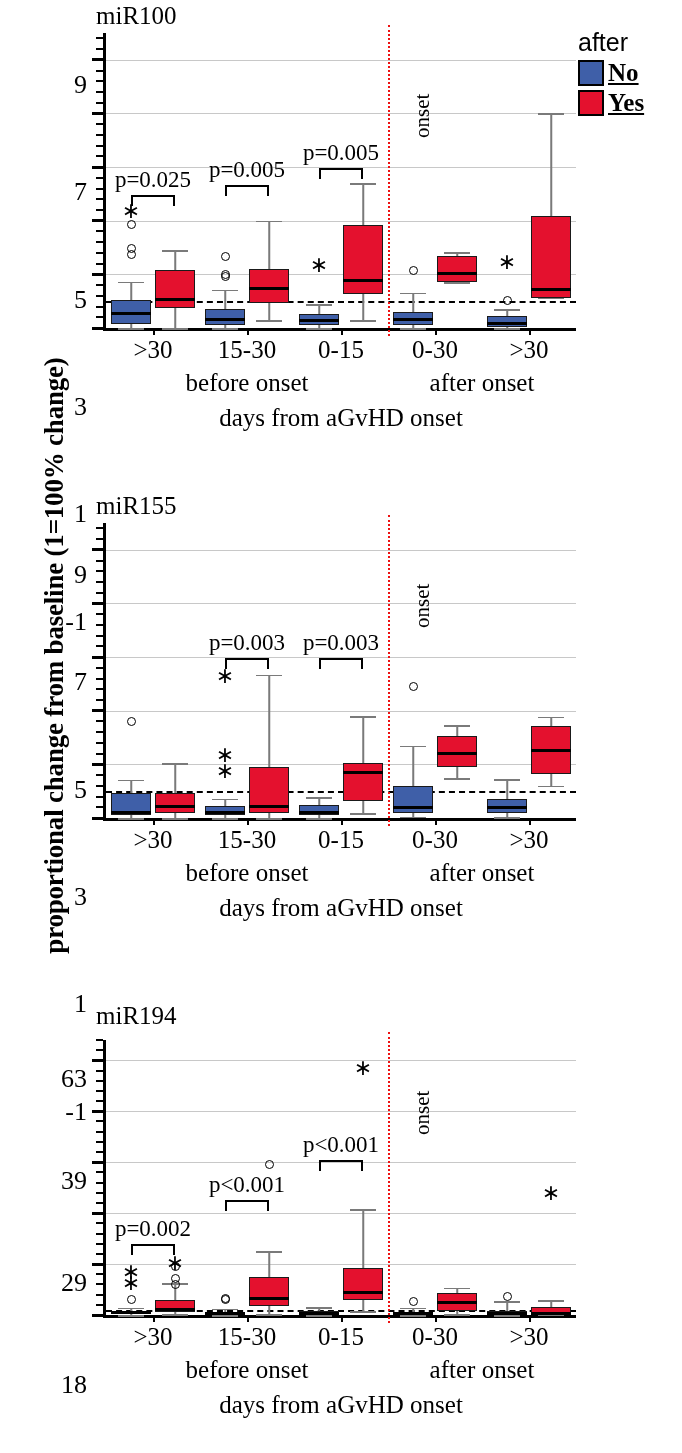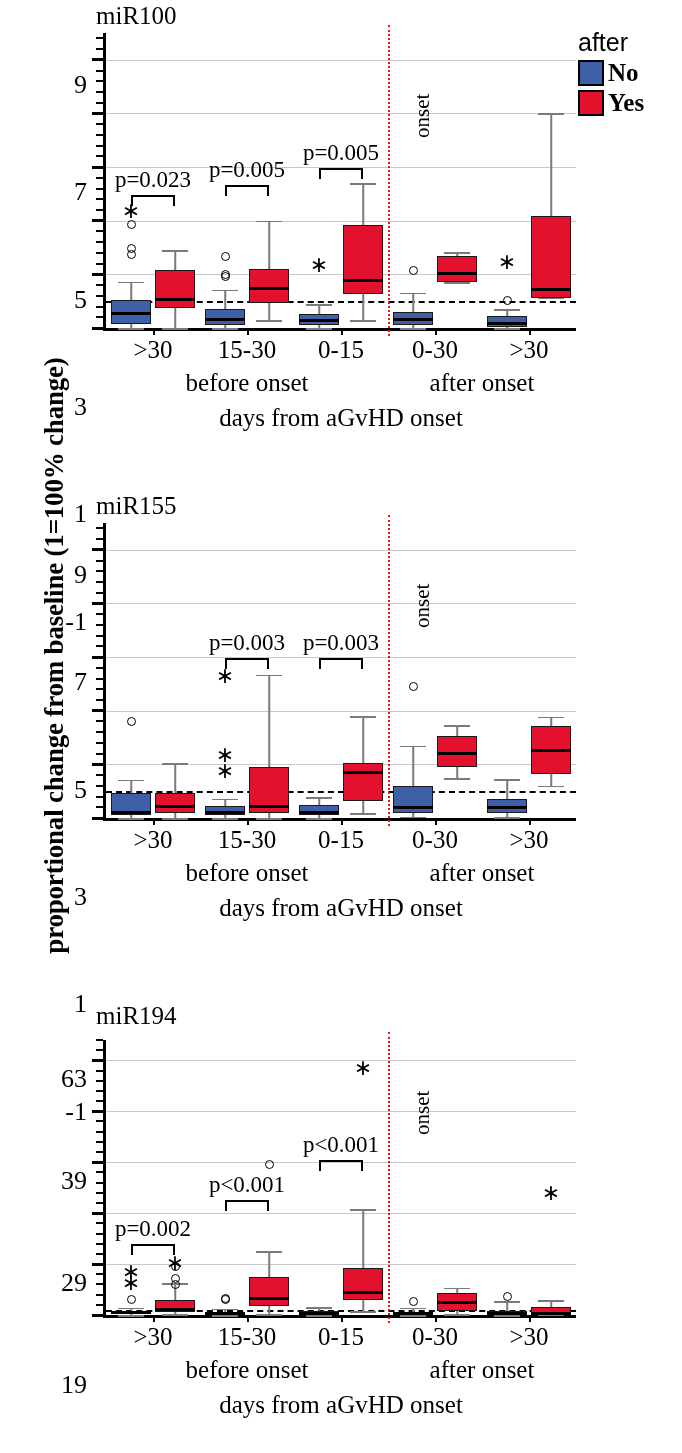--- a/index.html
+++ b/index.html
@@ -270,20 +270,21 @@
     border: 2px solid #000;
     box-sizing: border-box;
     margin-right: 4px;
     flex: none;
   }
   #legend .legend-text {
     font-family: "Liberation Serif", serif;
     font-weight: bold;
     font-size: 25px;
     color: #000;
+    text-decoration: underline;
   }
 </style>
 </head>
 <body>
 
 <div id="ylabel-global">proportional change from baseline (1=100% change)</div>
 
 <div class="panel" id="panel-0">
   <div class="panel-title">miR100</div>
   <div class="ytick-axis">
@@ -426,21 +427,21 @@
           <div class="median" style="top: 238.523px;"></div>
         </div>
         <div class="boxgroup" style="left: 425px; width: 40px; top: 0px; height: 295px;">
           <div class="whisker-v" style="top: 80.4545px; height: 184.509px; background: rgb(122, 122, 122);"></div>
           <div class="whisker-cap" style="top: 80.4545px; background: rgb(122, 122, 122);"></div>
           <div class="whisker-cap" style="top: 264.964px; background: rgb(122, 122, 122);"></div>
           <div class="box red" style="top: 182.9px; height: 82.6px; background: rgb(228, 17, 46);"></div>
           <div class="median" style="top: 255.418px;"></div>
         </div>
         <div class="sigbracket" style="left: 25px; width: 44px; top: 162.25px;"></div>
-        <div class="siglabel" style="left: 47px; top: 134.25px;">p=0.023</div>
+        <div class="siglabel" style="left: 47px; top: 134.25px;">p=0.025</div>
         <div class="sigbracket" style="left: 119px; width: 44px; top: 151.523px;"></div>
         <div class="siglabel" style="left: 141px; top: 123.523px;">p=0.005</div>
         <div class="sigbracket" style="left: 213px; width: 44px; top: 135.432px;"></div>
         <div class="siglabel" style="left: 235px; top: 107.432px;">p=0.005</div>
       </div>
   </div>
 </div>
 
 <div class="panel" id="panel-1">
   <div class="panel-title">miR155</div>
@@ -599,21 +600,21 @@
       <div class="ytick-minor" style="top: 263.815px;"></div>
       <div class="ytick-minor" style="top: 253.63px;"></div>
       <div class="ytick-minor" style="top: 243.444px;"></div>
       <div class="ytick-minor" style="top: 233.259px;"></div>
       <div class="ytick-major" style="top: 222.574px;"></div>
       <div class="ytick-minor" style="top: 212.889px;"></div>
       <div class="ytick-minor" style="top: 202.704px;"></div>
       <div class="ytick-minor" style="top: 192.519px;"></div>
       <div class="ytick-minor" style="top: 182.333px;"></div>
       <div class="ytick-major" style="top: 171.648px;">
-        <div class="ytick-label" style="top: 173.148px;">19</div>
+        <div class="ytick-label" style="top: 173.148px;">18</div>
       </div>
       <div class="ytick-minor" style="top: 161.963px;"></div>
       <div class="ytick-minor" style="top: 151.778px;"></div>
       <div class="ytick-minor" style="top: 141.593px;"></div>
       <div class="ytick-minor" style="top: 131.407px;"></div>
       <div class="ytick-major" style="top: 120.722px; text-decoration: underline;">
         <div class="ytick-label" style="top: 122.222px;">29</div>
       </div>
       <div class="ytick-minor" style="top: 111.037px;"></div>
       <div class="ytick-minor" style="top: 100.852px;"></div>

